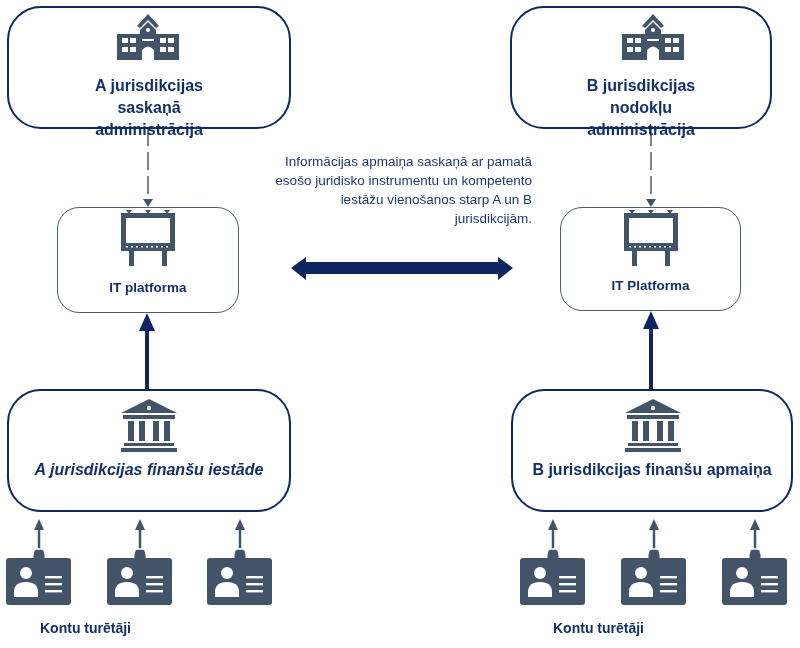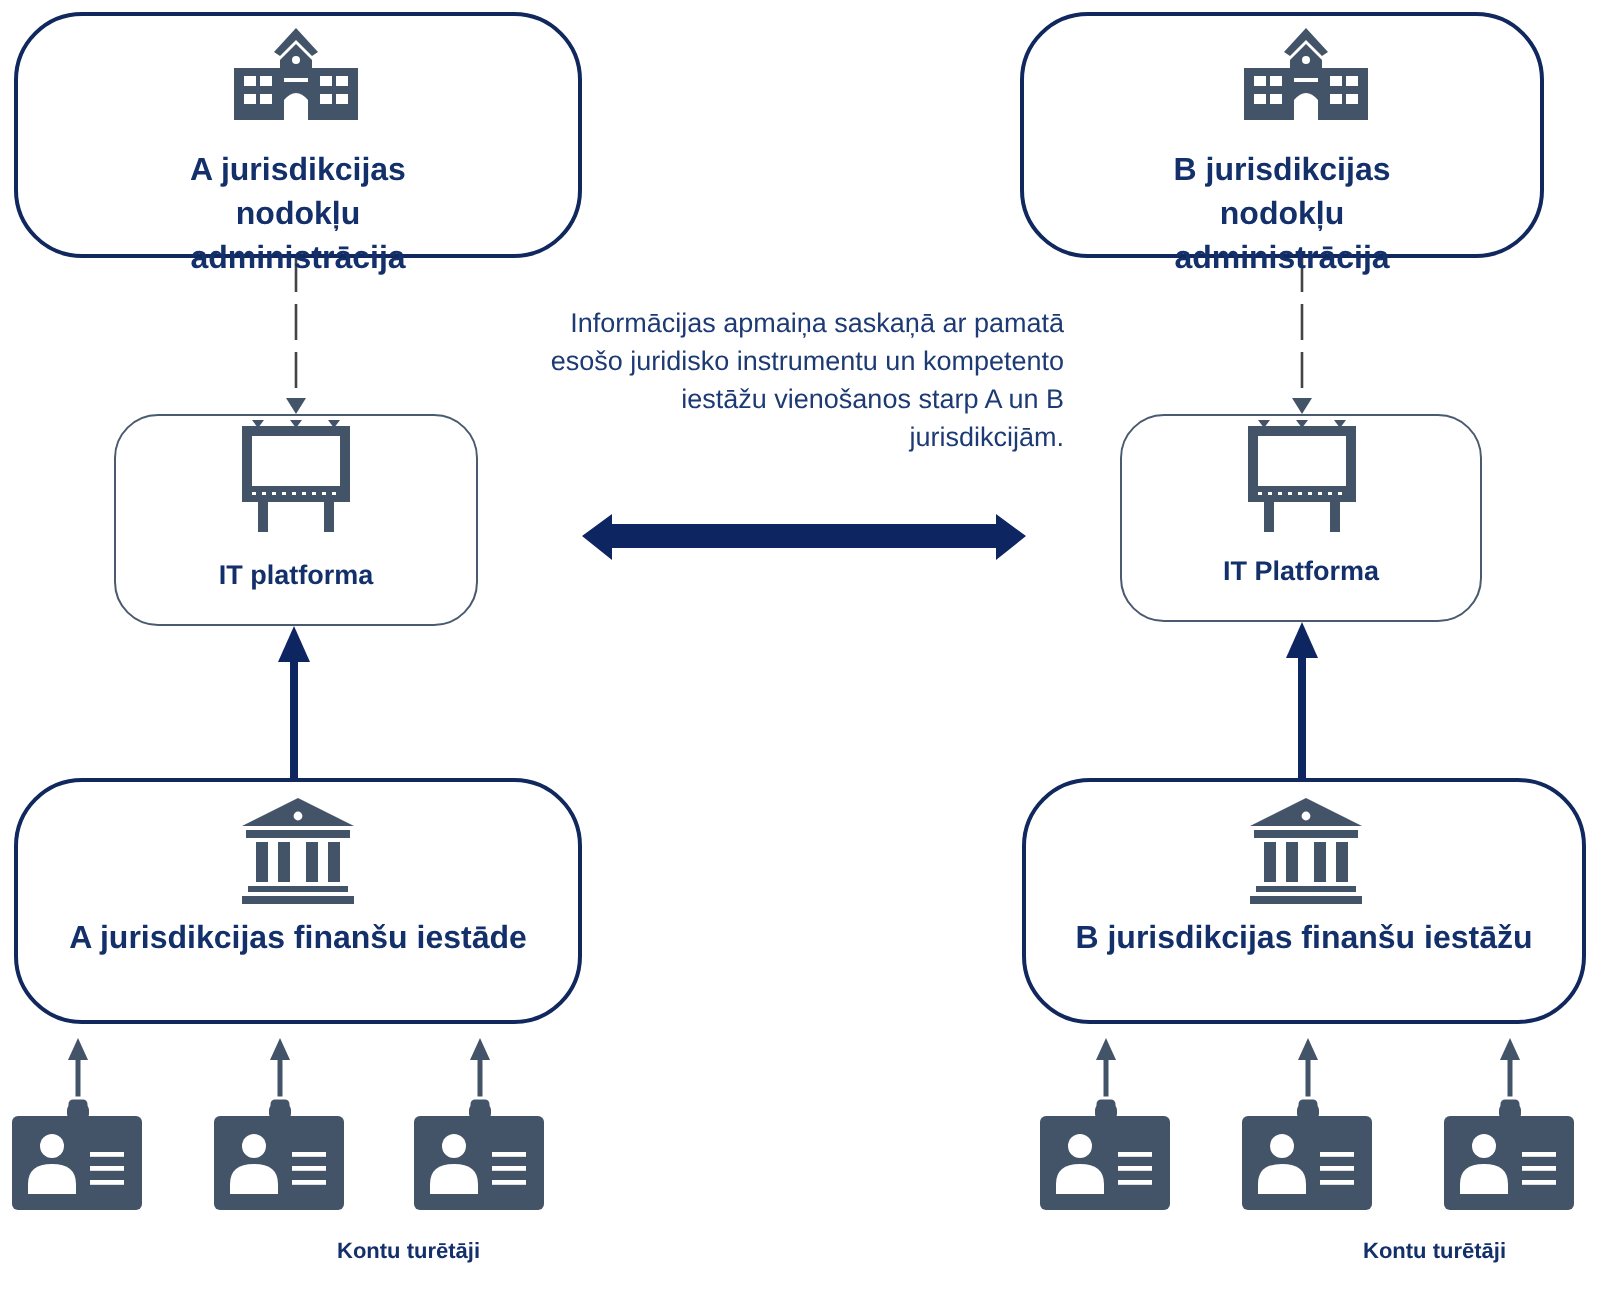--- a/index.html
+++ b/index.html
@@ -8,22 +8,22 @@
     .box { position: absolute; box-sizing: border-box; background: #fff; }
     .box.main { border: 2.5px solid #10285e; border-radius: 34px; }
     .box.it { border: 1.5px solid #4a5b70; border-radius: 22px; }
     .label { position: absolute; left: 0; right: 0; text-align: center; color: #13306b;
              font-weight: bold; }
     .label.main { font-size: 16px; line-height: 22px; }
     .label.it { font-size: 13.5px; }
     .icon { position: absolute; }
     .center-text { position: absolute; left: 268px; width: 264px; top: 152px; text-align: right;
                    color: #1d3a74; font-size: 13.5px; line-height: 19px; }
-    .holders-label { position: absolute; width: 200px; text-align: right; color: #13306b;
-                     font-weight: bold; font-size: 11px; top: 620px; }
+    .holders-label { position: absolute; width: 200px; text-align: left; color: #13306b;
+                     font-weight: bold; font-size: 14px; top: 620px; }
     svg.overlay { position: absolute; left: 0; top: 0; }
   </style>
 </head>
 <body>
 
 <svg class="overlay" width="800" height="648">
   <defs>
     <marker id="thinHead" markerWidth="8" markerHeight="8" refX="4" refY="4" orient="auto">
       <path d="M0,0 L8,4 L0,8 Z" fill="#435469"></path>
     </marker>
@@ -61,21 +61,21 @@
       <rect x="15" y="26" width="6" height="5" fill="#fff"></rect>
     <rect x="7" y="35" width="6" height="5" fill="#fff"></rect>
       <rect x="15" y="35" width="6" height="5" fill="#fff"></rect>
     <rect x="45" y="26" width="6" height="5" fill="#fff"></rect>
       <rect x="53" y="26" width="6" height="5" fill="#fff"></rect>
     <rect x="45" y="35" width="6" height="5" fill="#fff"></rect>
       <rect x="53" y="35" width="6" height="5" fill="#fff"></rect>
     <rect x="27" y="27" width="12" height="2" fill="#fff"></rect>
     <path d="M27,48 L27,38 Q33,31 39,38 L39,48 Z" fill="#fff"></path>
   </svg>
-  <div class="label main" style="top:67px; padding:0 70px;">A jurisdikcijas nodokļu administrācija</div>
+  <div class="label main" style="top:67px; padding:0 70px;">A jurisdikcijas saskaņā administrācija</div>
 </div>
 
 <div class="box it" style="left:57px; top:207px; width:182px; height:106px;">
   <svg class="icon" viewBox="0 0 60 60" width="60" height="60" style="left:60px; top:0px;">
     <path d="M8,2 L14,2 L11,6 Z M27,2 L33,2 L30,6 Z M46,2 L52,2 L49,6 Z" fill="#435469"></path>
     <rect x="3" y="5" width="54" height="38" fill="#435469"></rect>
     <rect x="8" y="10" width="44" height="25" fill="#fff"></rect>
     <g fill="#fff">
         <rect x="8" y="38" width="2" height="1.5"></rect>
         <rect x="13" y="38" width="2" height="1.5"></rect>
@@ -86,21 +86,21 @@
         <rect x="38" y="38" width="2" height="1.5"></rect>
         <rect x="43" y="38" width="2" height="1.5"></rect>
         <rect x="48" y="38" width="2" height="1.5"></rect>
       </g>
     <rect x="11" y="43" width="5" height="15" fill="#435469"></rect>
     <rect x="44" y="43" width="5" height="15" fill="#435469"></rect>
   </svg>
   <div class="label it" style="top:72px;">IT platforma</div>
 </div>
 
-<div class="box main" style="left:7px; top:389px; width:284px; height:123px;">
+<div class="box main" style="left:7px; top:389px; width:284px; height:123px;font-style:italic;">
   <svg class="icon" viewBox="0 0 60 56" width="60" height="56" style="left:110px; top:6px;">
     <path d="M30,2 L58,16 L2,16 Z" fill="#435469"></path>
     <circle cx="30" cy="11" r="2.2" fill="#fff"></circle>
     <rect x="4" y="18" width="52" height="4" fill="#435469"></rect>
     <rect x="9" y="24" width="6" height="20" fill="#435469"></rect>
       <rect x="20" y="24" width="6" height="20" fill="#435469"></rect>
     <rect x="34" y="24" width="6" height="20" fill="#435469"></rect>
       <rect x="45" y="24" width="6" height="20" fill="#435469"></rect>
     <rect x="5" y="46" width="50" height="3" fill="#435469"></rect>
     <rect x="2" y="51" width="56" height="4" fill="#435469"></rect>
@@ -177,16 +177,16 @@
     <path d="M30,2 L58,16 L2,16 Z" fill="#435469"></path>
     <circle cx="30" cy="11" r="2.2" fill="#fff"></circle>
     <rect x="4" y="18" width="52" height="4" fill="#435469"></rect>
     <rect x="9" y="24" width="6" height="20" fill="#435469"></rect>
       <rect x="20" y="24" width="6" height="20" fill="#435469"></rect>
     <rect x="34" y="24" width="6" height="20" fill="#435469"></rect>
       <rect x="45" y="24" width="6" height="20" fill="#435469"></rect>
     <rect x="5" y="46" width="50" height="3" fill="#435469"></rect>
     <rect x="2" y="51" width="56" height="4" fill="#435469"></rect>
   </svg>
-  <div class="label main" style="top:68px;">B jurisdikcijas finanšu iestāžu</div>
+  <div class="label main" style="top:68px;">B jurisdikcijas finanšu apmaiņa</div>
 </div>
 
 <div class="holders-label" style="left:553px;">Kontu turētāji</div>
 
 </body></html>

